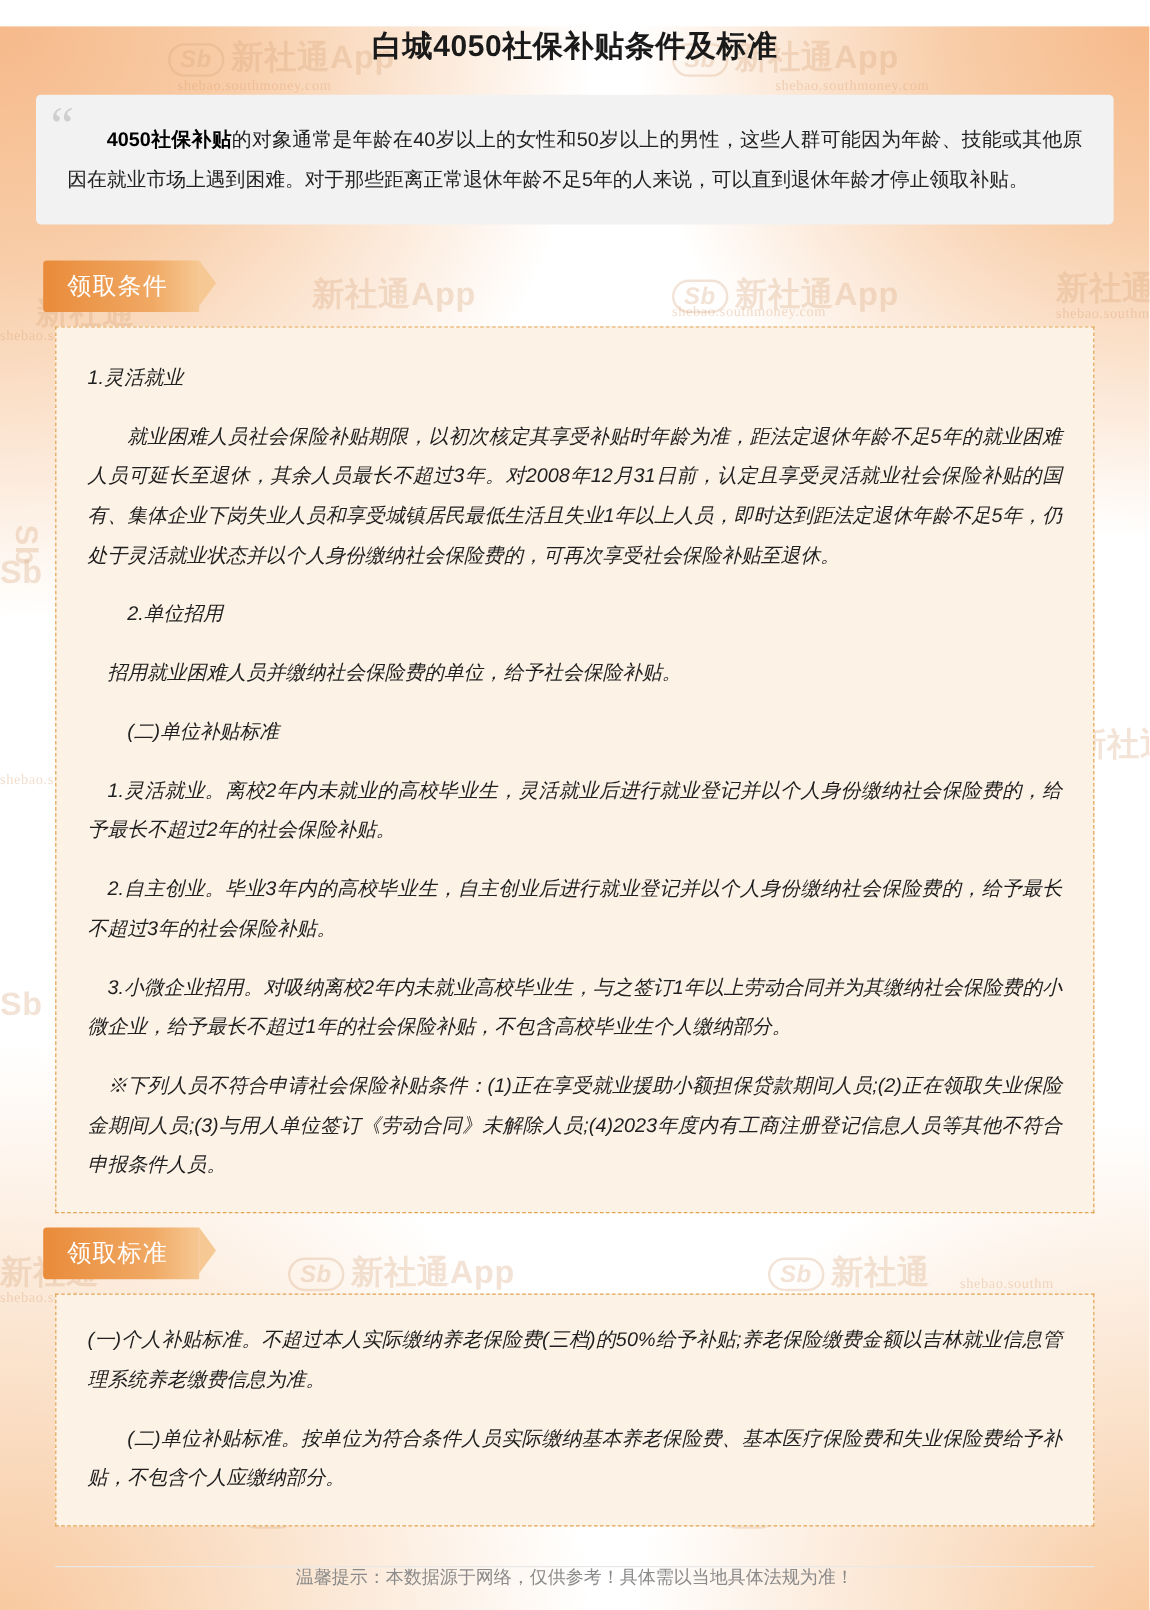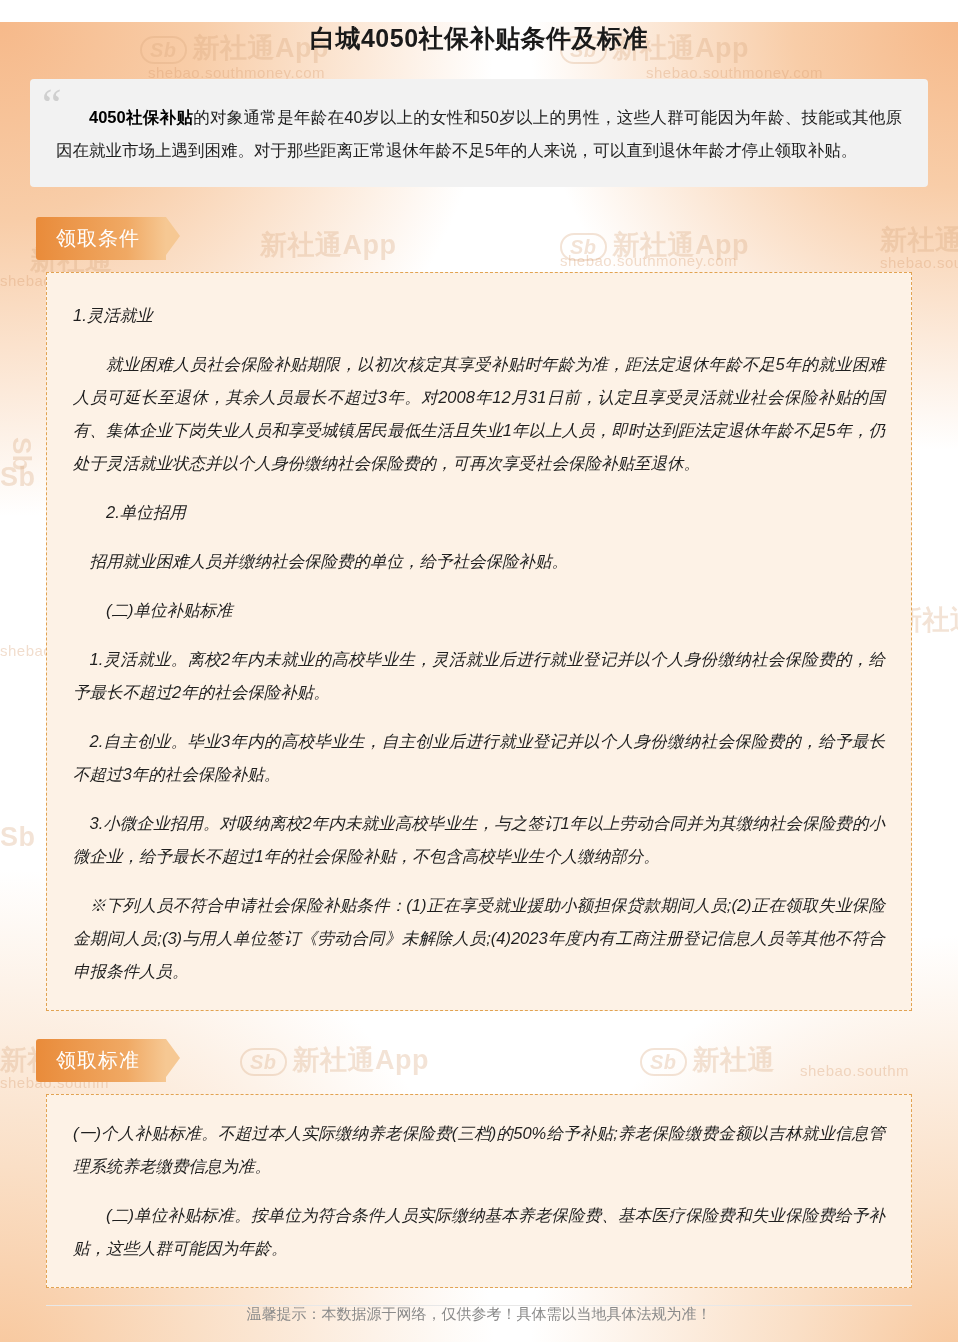--- a/index.html
+++ b/index.html
@@ -40,24 +40,25 @@
   .wm {
     position: absolute;
     white-space: nowrap;
     color: #d8a57a;
     opacity: 0.30;
     font-size: 27px;
     font-weight: bold;
     letter-spacing: 0.5px;
   }
   .wm.small {
-    font-size: 15px;
+    font-size: 12px;
     font-weight: normal;
     opacity: 0.33;
     color: #d79a6b;
+    font-family: Liberation Serif, serif;
   }
   .wm .badge {
     display: inline-block;
     border: 2px solid #d8a57a;
     border-radius: 50%/50%;
     border-radius: 14px;
     padding: 0 8px;
     margin-right: 6px;
     font-style: italic;
     font-size: 20px;
@@ -100,21 +101,21 @@
     left: 12px;
     top: 4px;
     font-size: 44px;
     color: #cfcfcf;
     font-family: "Liberation Serif", serif;
     line-height: 1;
   }
   .lead p { margin: 0; text-indent: 2em; }
   .lead b { font-weight: bold; color: #000; }
 
-  .section { margin-bottom: 28px; }
+  .section { margin-bottom: 12px; }
 
   .section-head {
     display: inline-block;
     position: relative;
     background: linear-gradient(90deg, #e98b3a 0%, #f0a964 70%, #f6c893 100%);
     color: #fff;
     font-size: 20px;
     padding: 8px 26px 8px 20px;
     border-radius: 3px 0 0 3px;
     margin-left: 8px;
@@ -231,21 +232,21 @@
         <p class="ind1">2.自主创业。毕业3年内的高校毕业生，自主创业后进行就业登记并以个人身份缴纳社会保险费的，给予最长不超过3年的社会保险补贴。</p>
         <p class="ind1">3.小微企业招用。对吸纳离校2年内未就业高校毕业生，与之签订1年以上劳动合同并为其缴纳社会保险费的小微企业，给予最长不超过1年的社会保险补贴，不包含高校毕业生个人缴纳部分。</p>
         <p class="ind1">※下列人员不符合申请社会保险补贴条件：(1)正在享受就业援助小额担保贷款期间人员;(2)正在领取失业保险金期间人员;(3)与用人单位签订《劳动合同》未解除人员;(4)2023年度内有工商注册登记信息人员等其他不符合申报条件人员。</p>
       </div>
     </div>
 
     <div class="section section-std">
       <div class="section-head">领取标准</div>
       <div class="dashed-box">
         <p>(一)个人补贴标准。不超过本人实际缴纳养老保险费(三档)的50%给予补贴;养老保险缴费金额以吉林就业信息管理系统养老缴费信息为准。</p>
-        <p class="ind">(二)单位补贴标准。按单位为符合条件人员实际缴纳基本养老保险费、基本医疗保险费和失业保险费给予补贴，这些人群可能因为年龄。</p>
+        <p class="ind">(二)单位补贴标准。按单位为符合条件人员实际缴纳基本养老保险费、基本医疗保险费和失业保险费给予补贴，不包含个人应缴纳部分。</p>
       </div>
     </div>
 
   </div>
 
   <div class="footer-divider"></div>
   <div class="footer-note">温馨提示：本数据源于网络，仅供参考！具体需以当地具体法规为准！</div>
 
 </div>
 

